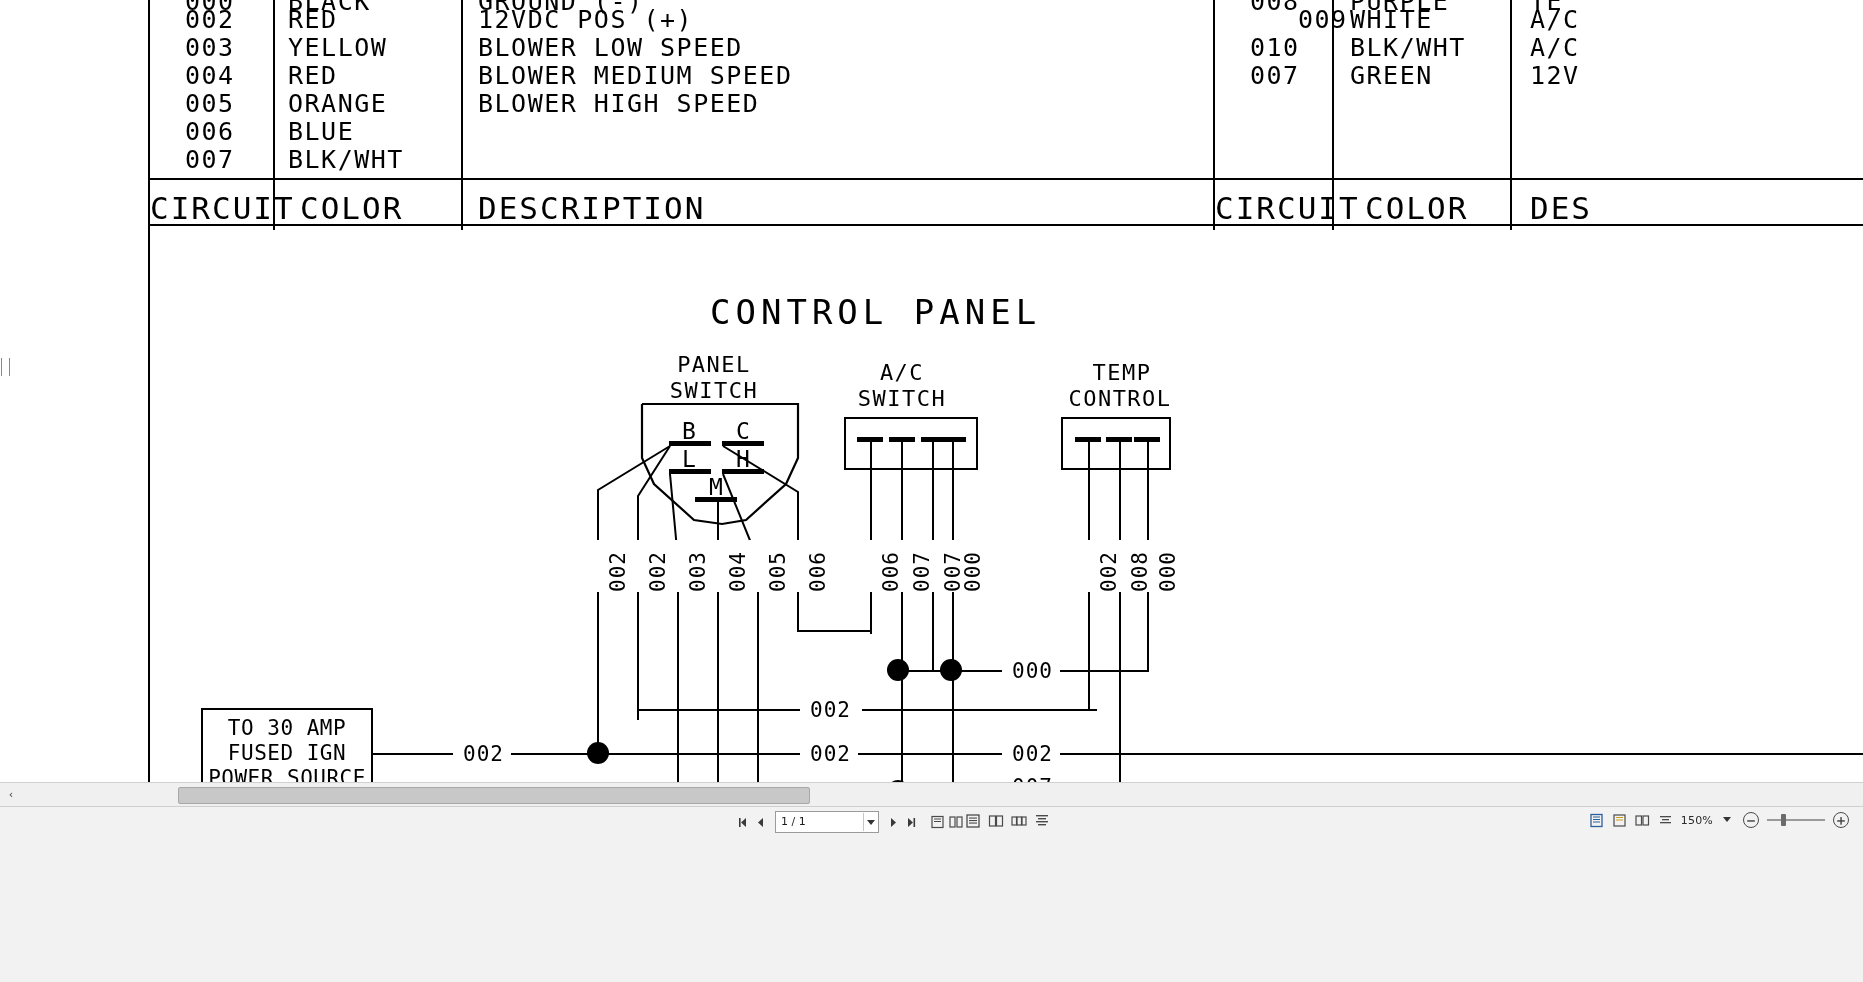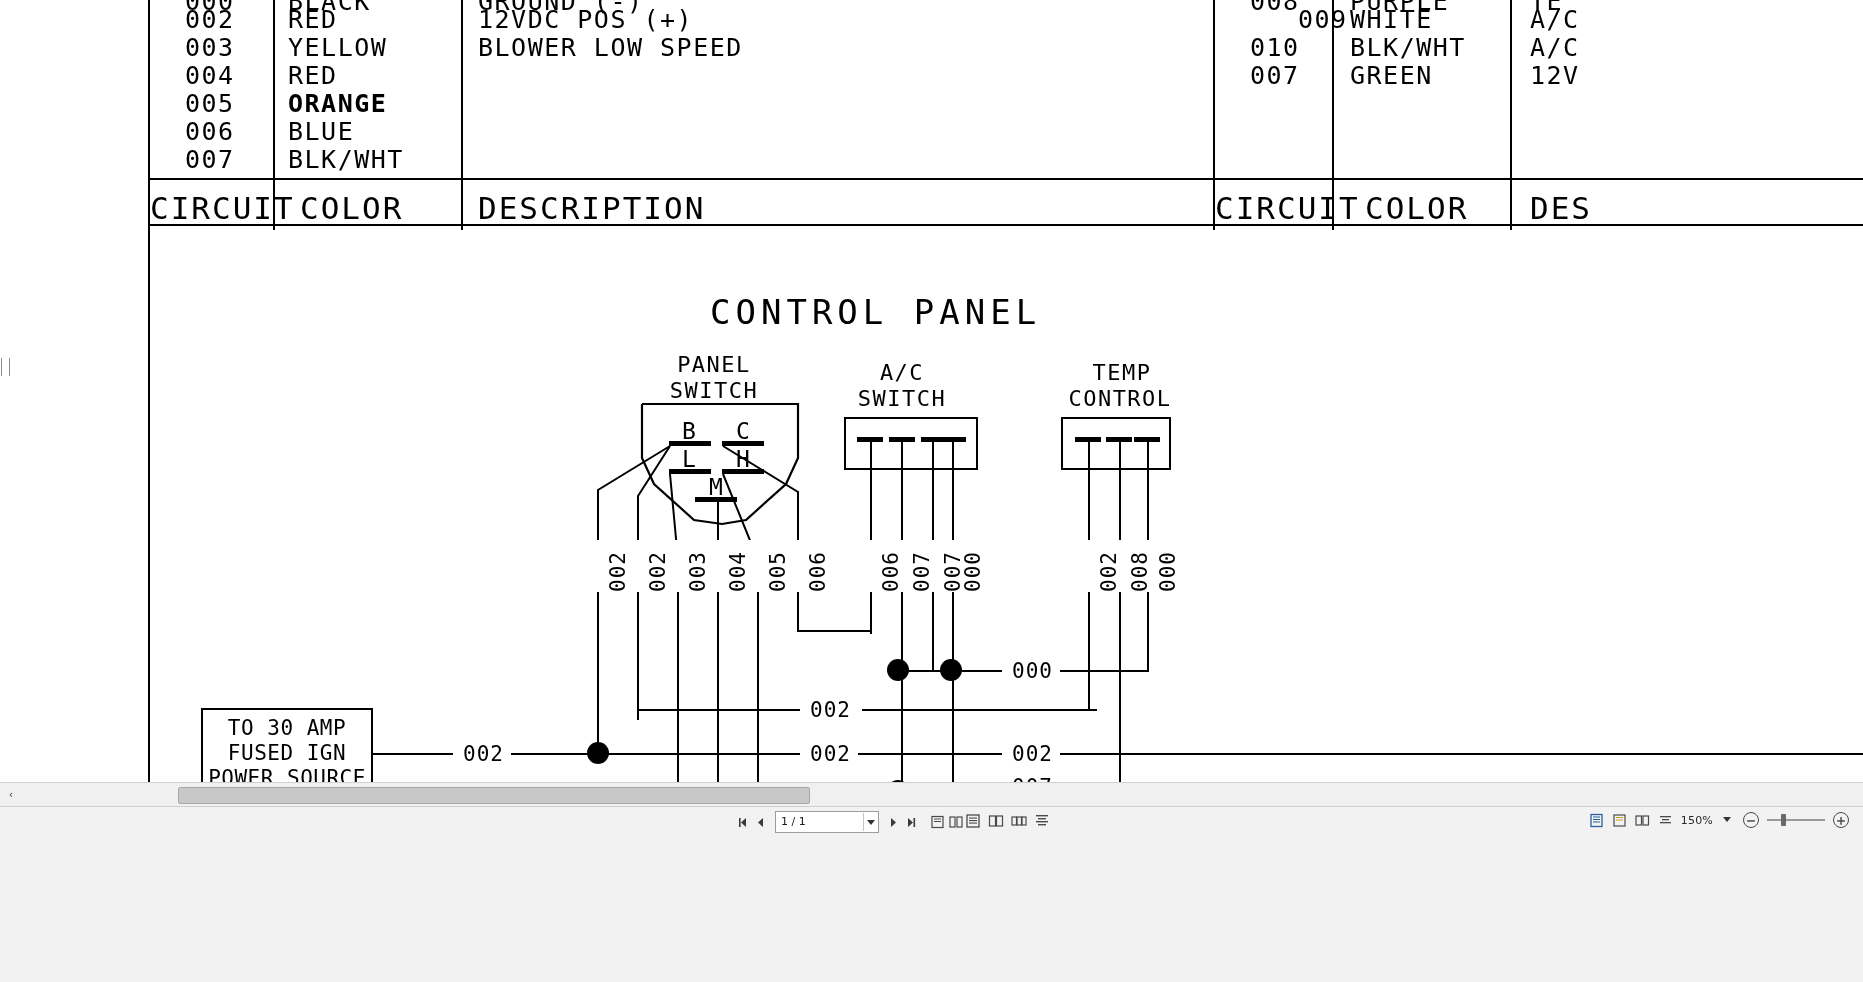--- a/index.html
+++ b/index.html
@@ -145,23 +145,25 @@
       <div class="cadtxt t-cell" style="left:175px;top:5px;">002</div>
       <div class="cadtxt t-cell" style="left:278px;top:5px;">RED</div>
       <div class="cadtxt t-cell" style="left:468px;top:5px;">12VDC POS (+)</div>
 
       <div class="cadtxt t-cell" style="left:175px;top:33px;">003</div>
       <div class="cadtxt t-cell" style="left:278px;top:33px;">YELLOW</div>
       <div class="cadtxt t-cell" style="left:468px;top:33px;">BLOWER LOW SPEED</div>
 
       <div class="cadtxt t-cell" style="left:175px;top:61px;">004</div>
       <div class="cadtxt t-cell" style="left:278px;top:61px;">RED</div>
+      <div class="cadtxt t-cell" style="left:468px;top:61px;">BLOWER MEDIUM SPEED</div>
 
       <div class="cadtxt t-cell" style="left:175px;top:89px;">005</div>
-      <div class="cadtxt t-cell" style="left:278px;top:89px;font-weight:bold;">ORANGE</div>
+      <div class="cadtxt t-cell" style="left:278px;top:89px;">ORANGE</div>
+      <div class="cadtxt t-cell" style="left:468px;top:89px;">BLOWER HIGH SPEED</div>
 
       <div class="cadtxt t-cell" style="left:175px;top:117px;">006</div>
       <div class="cadtxt t-cell" style="left:278px;top:117px;">BLUE</div>
 
       <div class="cadtxt t-cell" style="left:175px;top:145px;">007</div>
       <div class="cadtxt t-cell" style="left:278px;top:145px;">BLK/WHT</div>
 
       <div class="cadtxt t-cell" style="left:1240px;top:-13px;">008</div>
       <div class="cadtxt t-cell" style="left:1340px;top:-13px;">PURPLE</div>
       <div class="cadtxt t-cell" style="left:1520px;top:-13px;">TE</div>

